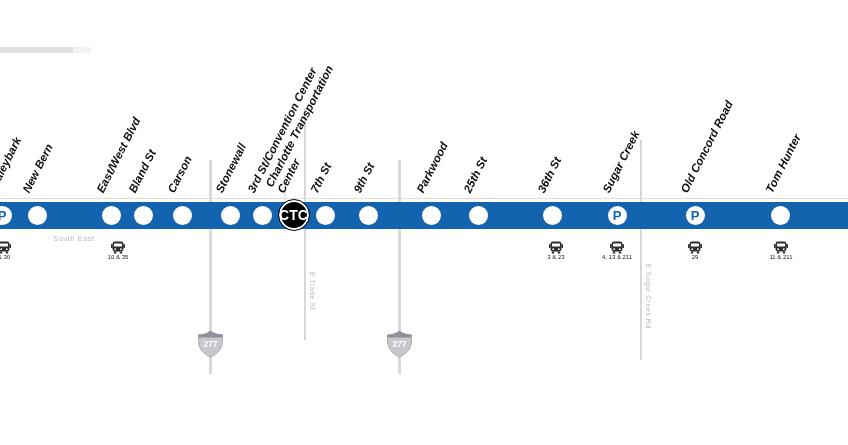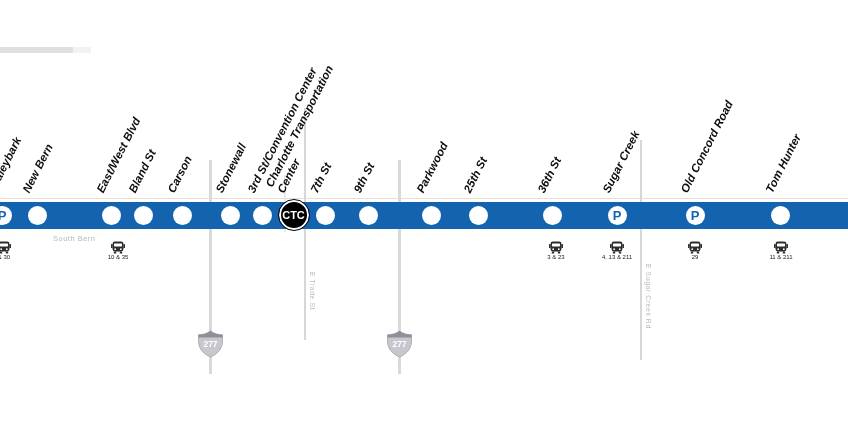--- a/index.html
+++ b/index.html
@@ -11,21 +11,21 @@
   .blue-bar{position:absolute;left:0;top:202px;width:848px;height:27px;z-index:2;}
   .hairline{position:absolute;left:0;top:198px;width:848px;height:1px;background:#e7ddd7;z-index:1;}
   
   .vroad{position:absolute;z-index:1;}
   .hroad{position:absolute;z-index:1;}
   
   .circle{position:absolute;width:19px;height:19px;border-radius:50%;background:#fff;z-index:3;
           display:flex;align-items:center;justify-content:center;}
   .circle.parking{font-weight:bold;font-size:13px;line-height:1;}
   .circle.ctc{width:26px;height:26px;background:#000;border:2.5px solid #fff;outline:1px solid #000;
-          color:#fff;font-weight:bold;font-size:11px;letter-spacing:0;z-index:4;}
+          color:#fff;font-weight:bold;font-size:14px;letter-spacing:0;z-index:4;}
   .st-label{position:absolute;transform:rotate(-63deg);transform-origin:0 100%;
           font-weight:bold;font-style:italic;font-size:11.5px;color:#0d0d0d;
           white-space:nowrap;z-index:5;line-height:1.15;}
   
   .bus{position:absolute;z-index:3;}
   .bus-routes{position:absolute;width:70px;text-align:center;font-size:6px;color:#222;z-index:3;
           letter-spacing:0;}
   
   .street-h{position:absolute;font-size:7.5px;color:#b7b7b7;z-index:1;letter-spacing:0.5px;}
   .street-v{position:absolute;writing-mode:vertical-rl;font-size:7px;color:#bcbcbc;z-index:1;
@@ -39,21 +39,21 @@
 
   <div class="hroad" style="left:0;top:47px;width:73px;height:6px;background:#e0e0e0;"></div>
   <div class="hroad" style="left:73px;top:47px;width:18px;height:6px;background:#f2f2f2;"></div>
 
   <div class="vroad" style="left:208.5px;top:160px;width:3px;height:214px;background:#d9d9d9;"></div>
   <div class="vroad" style="left:397.5px;top:160px;width:3px;height:214px;background:#d9d9d9;"></div>
   <div class="vroad" style="left:284px;top:175px;width:2px;height:57px;background:#e9e9e9;"></div>
   <div class="vroad" style="left:304px;top:108px;width:2px;height:232px;background:#d7d7d7;"></div>
   <div class="vroad" style="left:640px;top:140px;width:2px;height:220px;background:#d7d7d7;"></div>
 
-  <div class="street-h" style="left:53px;top:234px;">South Bern</div>
+  <div class="street-h" style="left:53px;top:234px;">South East</div>
   <div class="street-v" style="left:309px;top:272px;height:50px;">E Trade St</div>
   <div class="street-v" style="left:645px;top:264px;height:80px;">E Sugar Creek Rd</div>
 
   <div class="hairline"></div>
   <div class="blue-bar" style="background: rgb(20, 99, 175);"></div>
 
 <div class="circle parking" style="left: -7.5px; top: 206px; color: rgb(20, 99, 175);">P</div>
     <div class="st-label" style="left: -3px; bottom: 250px;">Scaleybark</div>
     <div class="circle" style="left: 27.5px; top: 206px;"></div>
     <div class="st-label" style="left: 32px; bottom: 250px;">New Bern</div>

